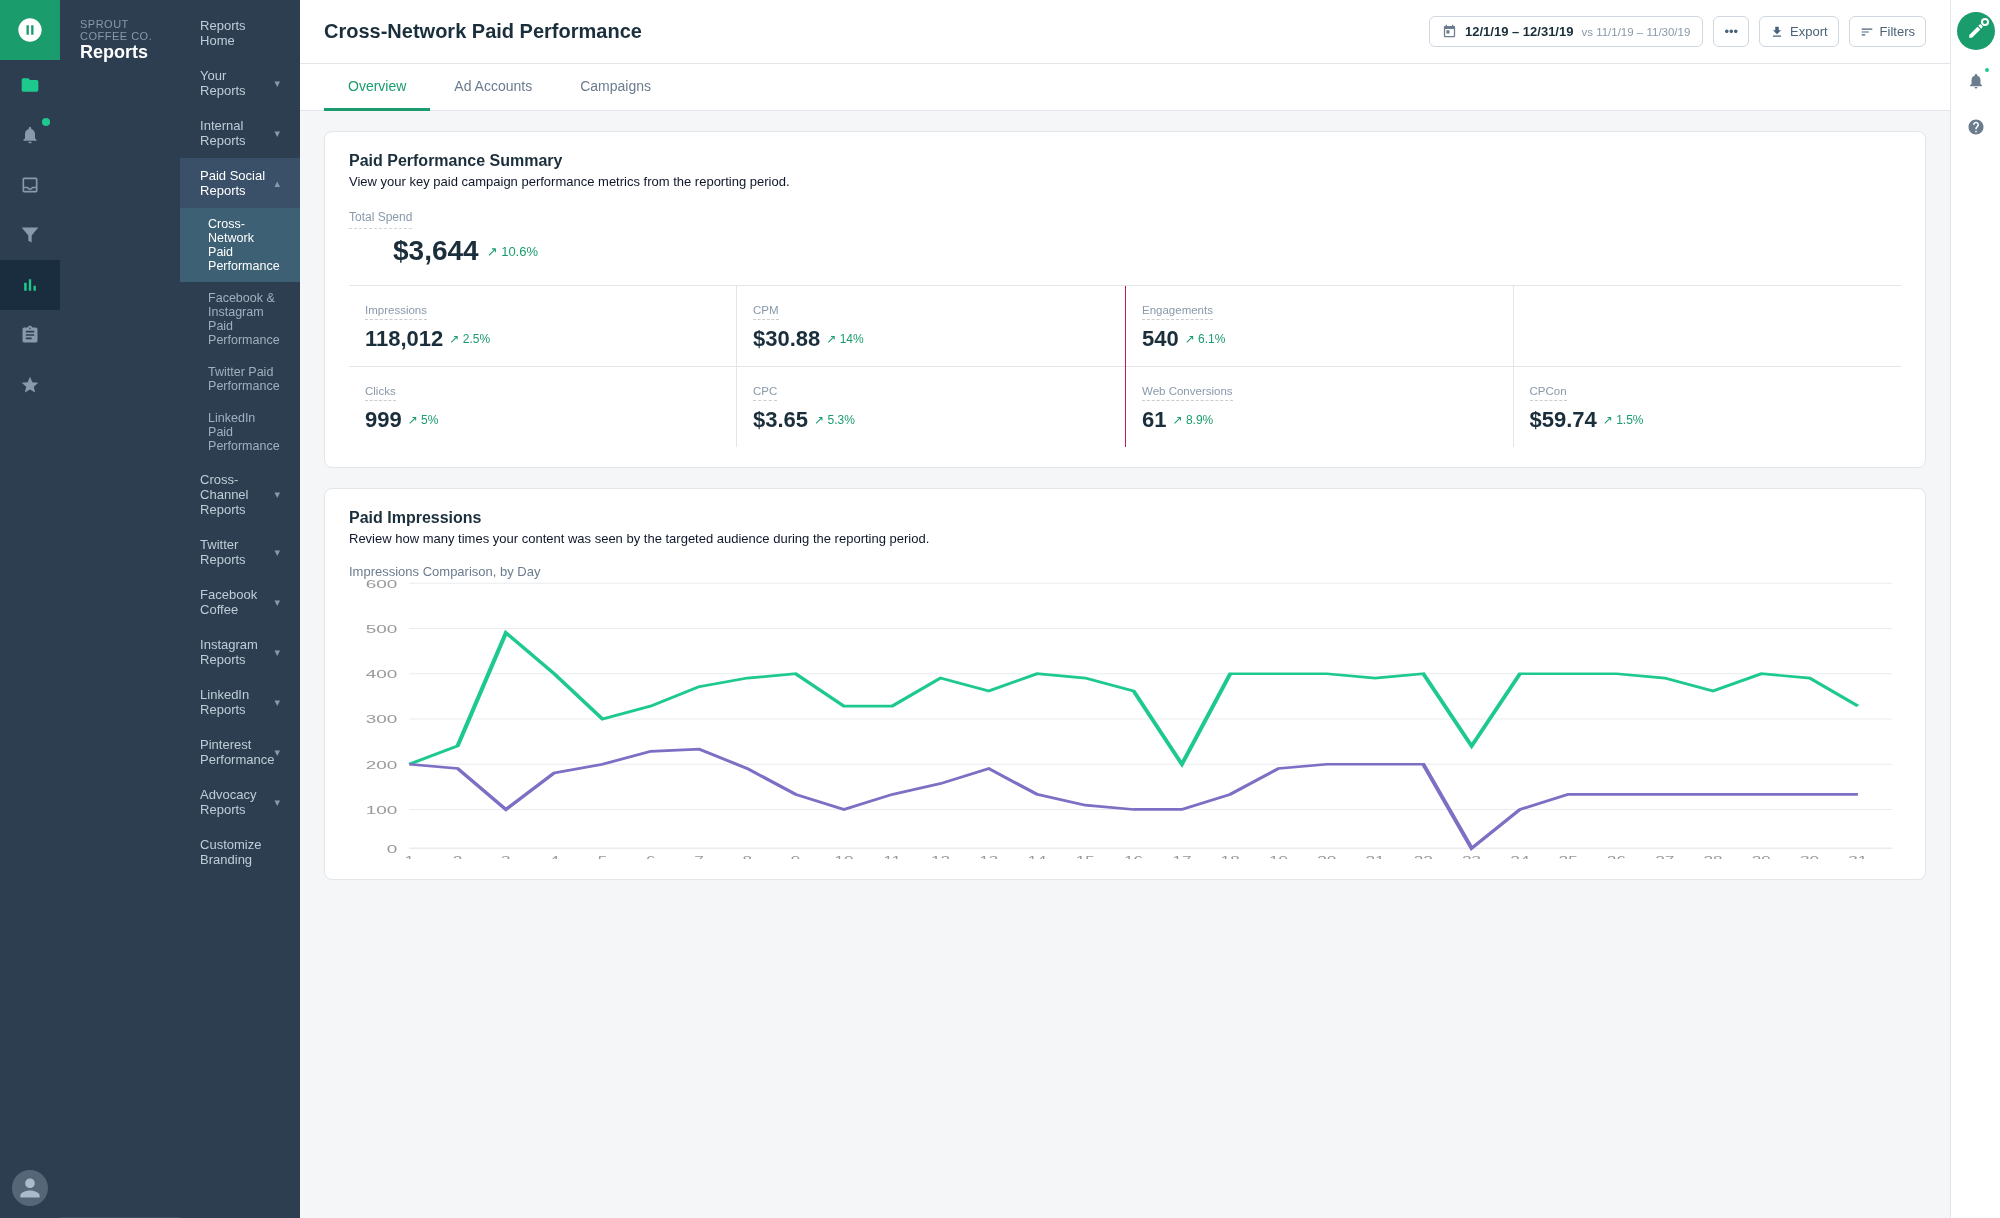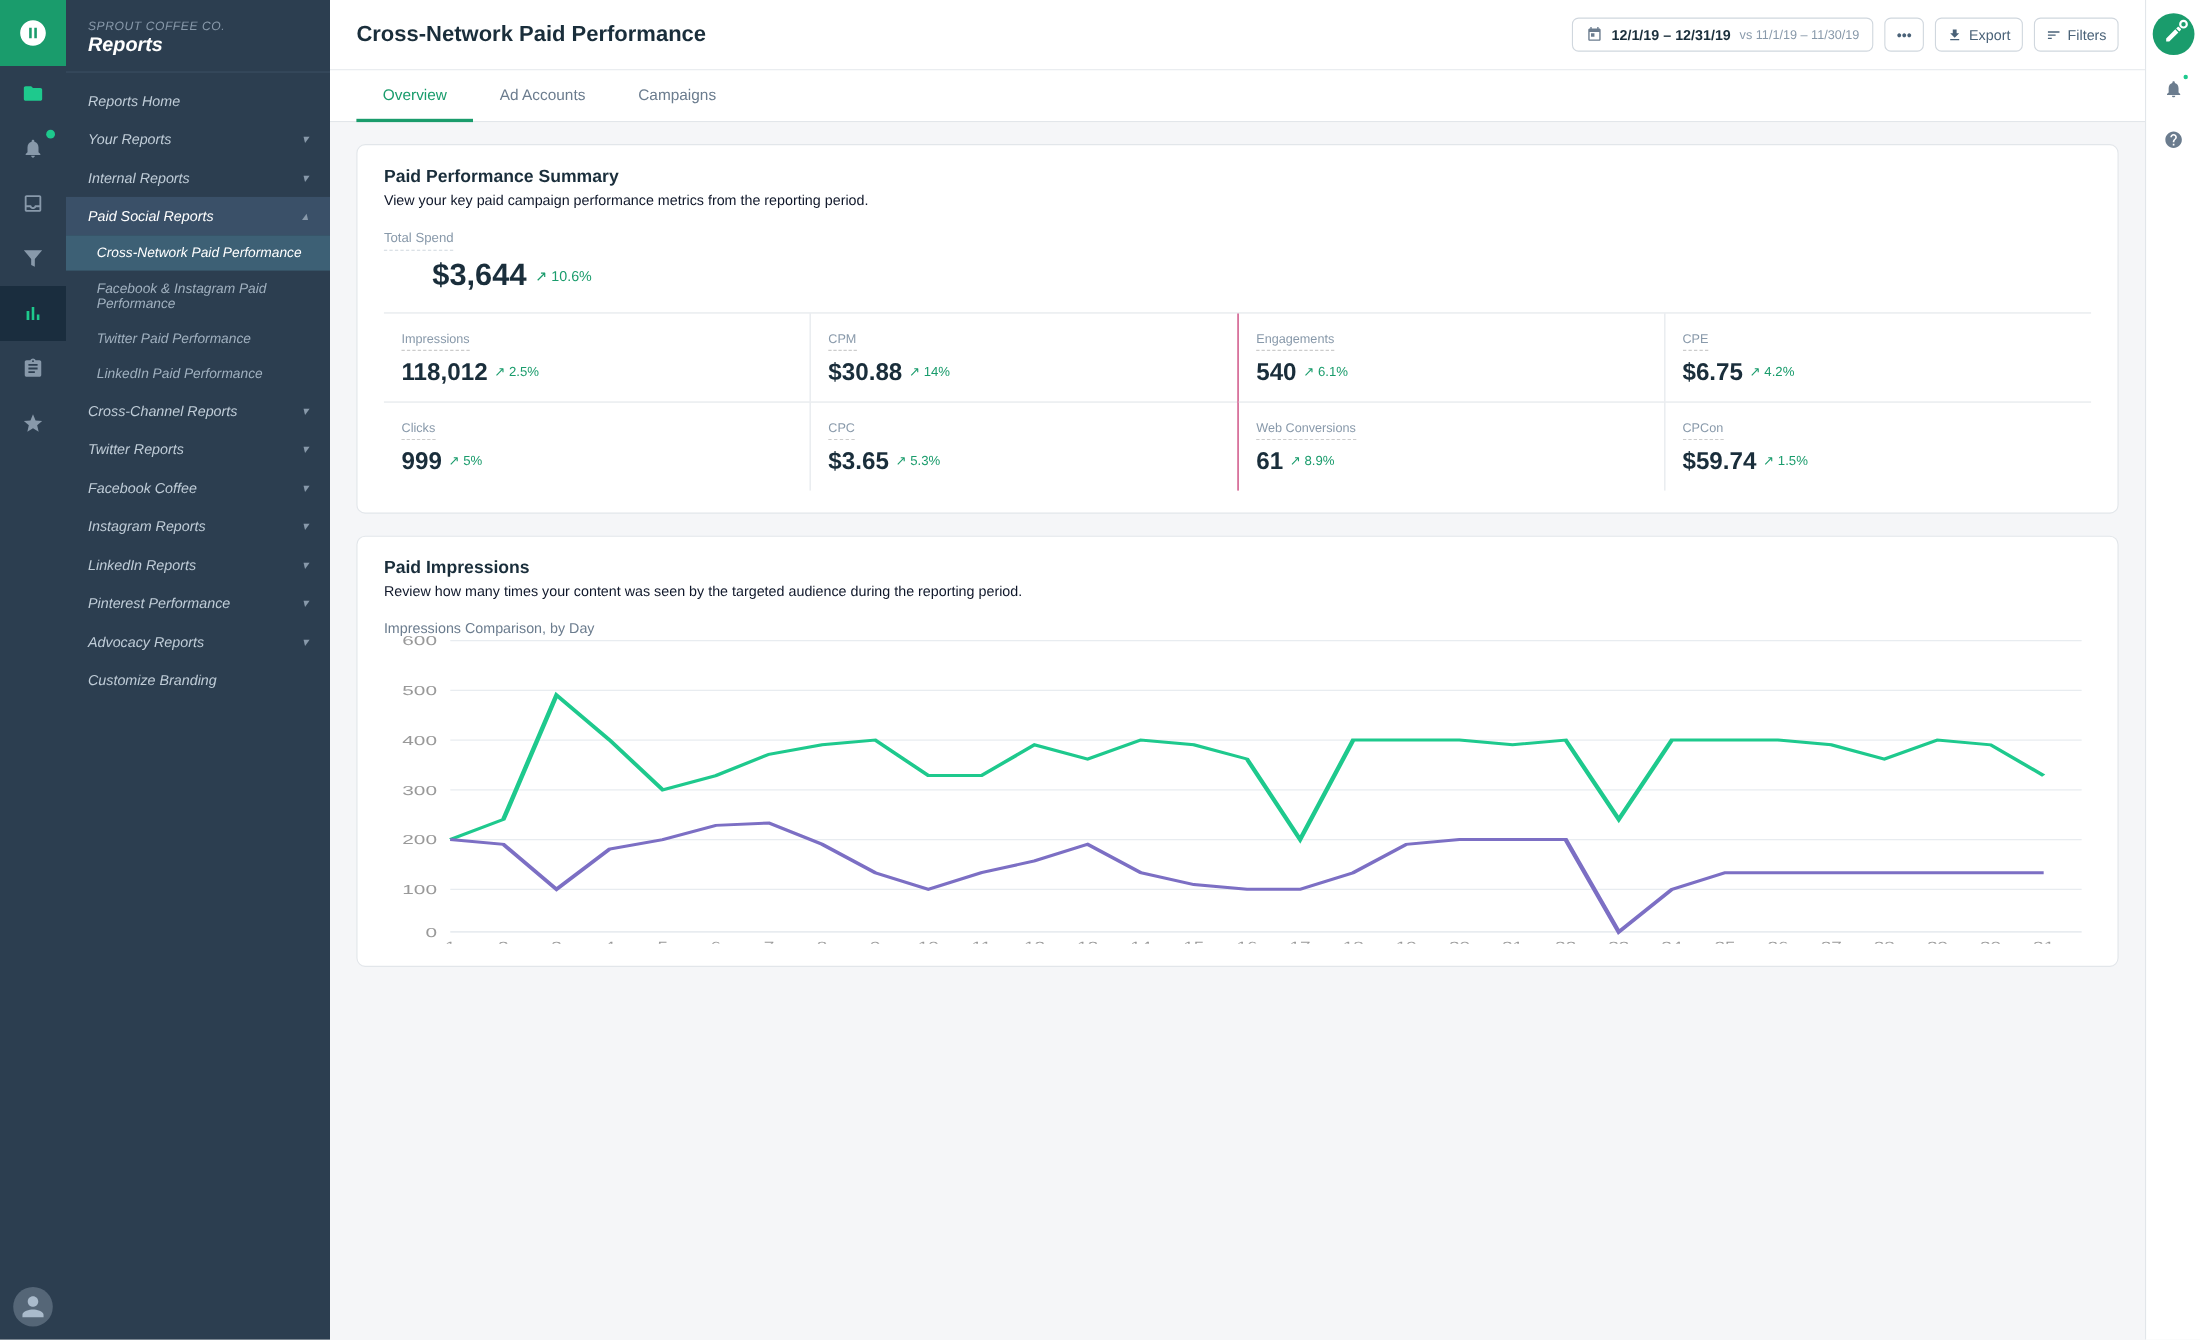--- a/index.html
+++ b/index.html
@@ -59,22 +59,21 @@
       font-size: 18px;
     }
 
     
     .sidebar {
       width: 240px;
       background: #2c3e50;
       flex-shrink: 0;
       overflow-y: auto;
       display: flex;
-      flex-direction: column;
-      font-style: italic;
+      flex-direction: row;
     }
     .sidebar-header {
       padding: 18px 20px 14px;
       border-bottom: 1px solid #3a4f62;
     }
     .sidebar-header .company { color: #8899aa; font-size: 11px; text-transform: uppercase; letter-spacing: 0.5px; }
     .sidebar-header .title { color: #fff; font-size: 18px; font-weight: 600; }
 
     .sidebar-nav { flex: 1; padding: 8px 0; }
 
@@ -445,27 +444,20 @@
 
         <div style="border-left:1px solid #be185d;">
           <div style="display:grid; grid-template-columns:1fr 1fr; border-bottom:1px solid #e2e6ea;">
             <div style="padding:14px 16px; border-right:1px solid #e2e6ea;">
               <div class="m-label">Engagements</div>
               <div class="m-value">
                 <span>540</span>
                 <span class="m-trend">↗ <span>6.1%</span></span>
               </div>
             </div>
-            <div style="padding:14px 16px;">
-              <div class="m-label">CPE</div>
-              <div class="m-value">
-                <span>$6.75</span>
-                <span class="m-trend">↗ <span>4.2%</span></span>
-              </div>
-            </div>
           </div>
           <div style="display:grid; grid-template-columns:1fr 1fr;">
             <div style="padding:14px 16px; border-right:1px solid #e2e6ea;">
               <div class="m-label">Web Conversions</div>
               <div class="m-value">
                 <span>61</span>
                 <span class="m-trend">↗ <span>8.9%</span></span>
               </div>
             </div>
             <div style="padding:14px 16px;">

